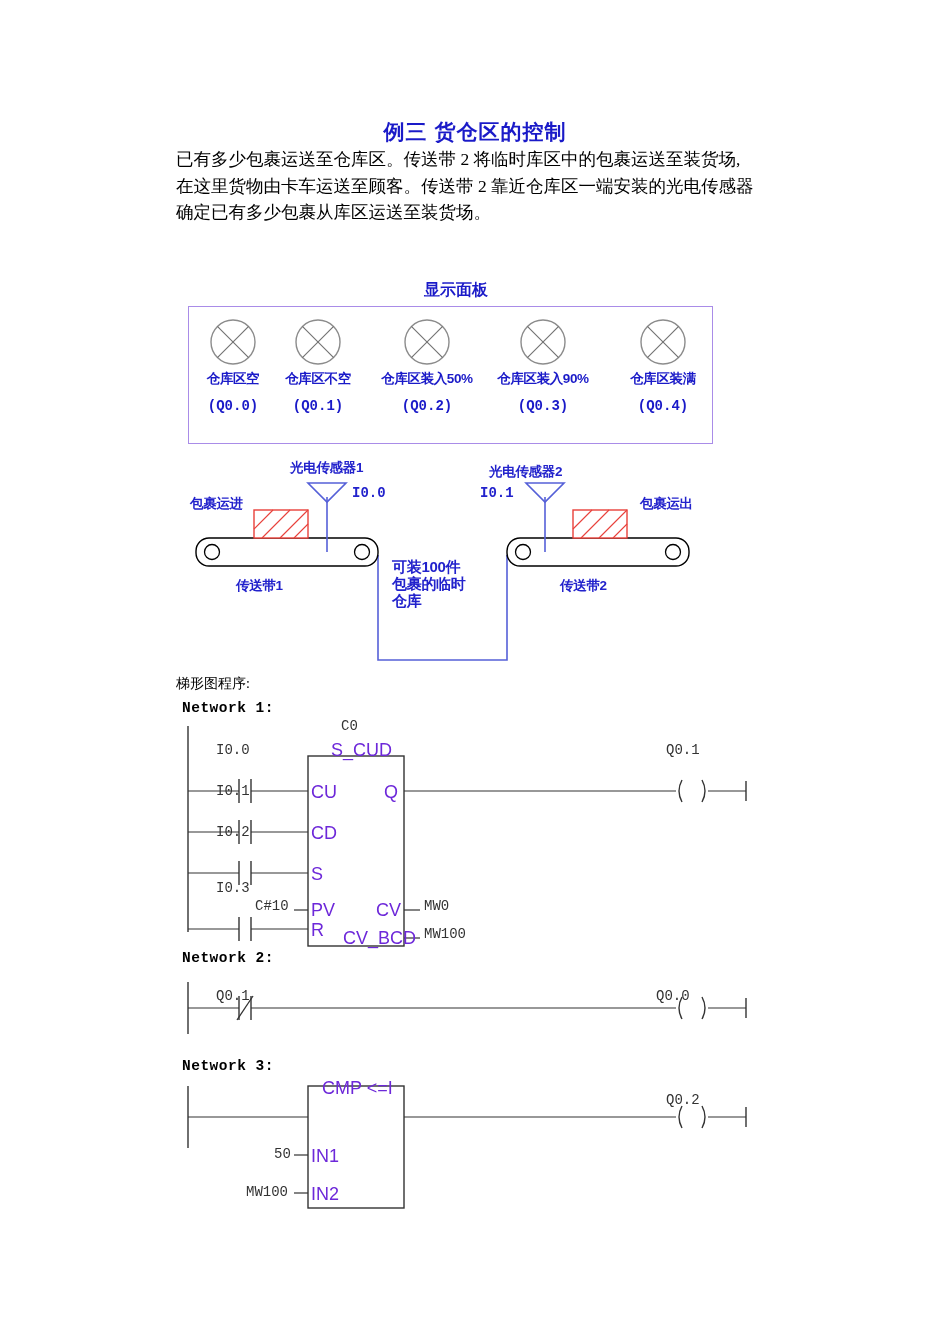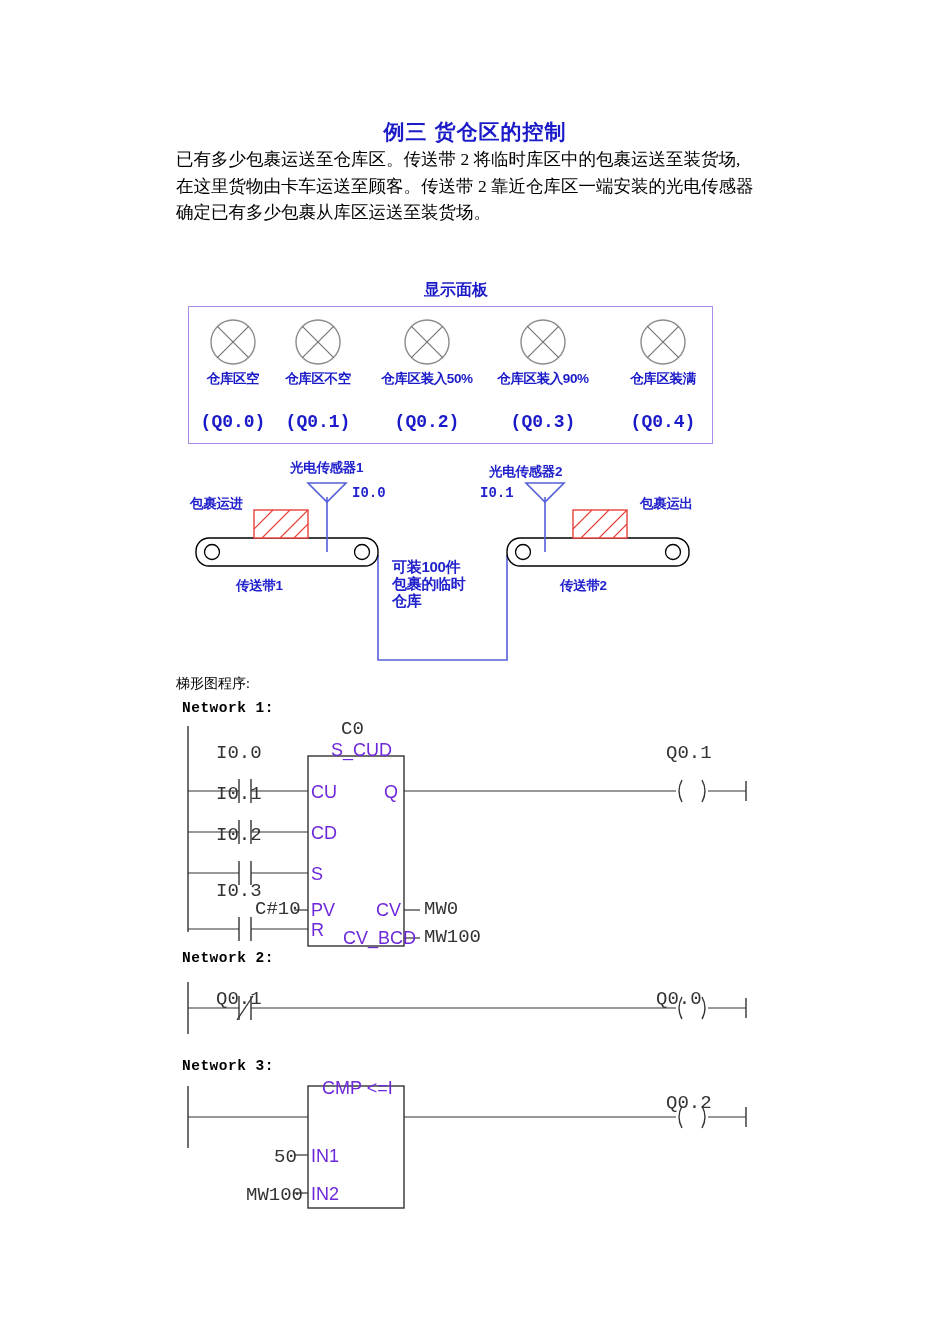--- a/index.html
+++ b/index.html
@@ -43,21 +43,21 @@
     width:48px;height:48px;margin:0 auto;position:relative;
   }
   .lamp svg{display:block;}
   .lamp-label{
     font-family:"Liberation Sans",sans-serif;
     font-weight:bold;font-size:13.5px;color:#1a1ac8;margin-top:4px;
     white-space:nowrap;letter-spacing:-0.4px;
   }
   .lamp-addr{
     font-family:"Liberation Mono",monospace;
-    font-weight:bold;font-size:18px;color:#1a1ac8;margin-top:24px;
+    font-weight:bold;font-size:14px;color:#1a1ac8;margin-top:10px;
     white-space:nowrap;
   }
 
   
   .cd{position:absolute;left:0;top:455px;width:950px;height:215px;}
   .blue-lbl{
     position:absolute;font-family:"Liberation Sans",sans-serif;
     font-weight:bold;font-size:13.5px;color:#2222cc;white-space:nowrap;
     letter-spacing:-0.3px;
   }
@@ -75,21 +75,21 @@
   .ladder-head{
     position:absolute;left:176px;top:675px;
     font-family:"Liberation Serif",serif;font-size:14px;color:#000000;
   }
   .net-label{
     position:absolute;font-family:"Liberation Mono",monospace;
     font-weight:bold;font-size:14.5px;color:#000;letter-spacing:0.5px;
   }
   .lad-txt{
     position:absolute;font-family:"Liberation Mono",monospace;
-    font-size:19px;color:#333;white-space:nowrap;
+    font-size:14px;color:#333;white-space:nowrap;
   }
   .box-txt{
     position:absolute;font-family:"Liberation Sans",sans-serif;
     font-size:18px;color:#6d28d9;white-space:nowrap;
   }
   svg{overflow:visible;}
 </style>
 </head>
 <body>
 

